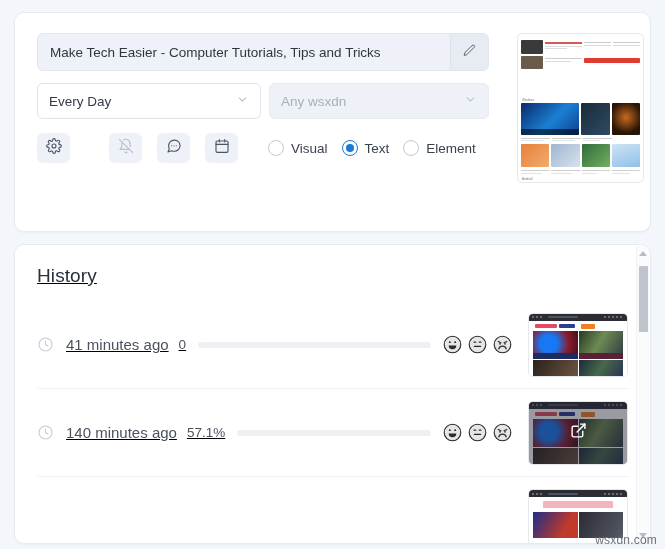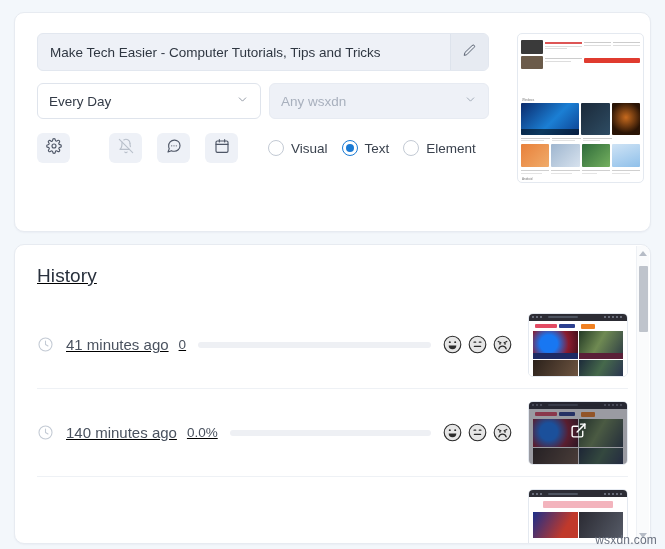--- a/index.html
+++ b/index.html
@@ -431,21 +431,21 @@
       </div>
 
       <div class="hist-row">
         <span class="clock-ico">
           <svg viewBox="0 0 24 24">
               <circle cx="12" cy="12" r="9.2"></circle>
               <polyline points="12 7 12 12 15.5 14"></polyline>
             </svg>
         </span>
         <span class="hist-time">140 minutes ago</span>
-        <span class="hist-pct">0.0%</span>
+        <span class="hist-pct">57.1%</span>
         <div class="bar-wrap">
           <div class="bar">
               <span style="width:0%"></span>
             </div>
         </div>
         <div class="faces">
           <span class="face">
             <svg viewBox="0 0 24 24">
                 <circle cx="12" cy="12" r="10.5" fill="#e6e6e6" stroke="#2b2b2b" stroke-width="1.4"></circle>
                 <path d="M7.2 13.2h9.6a4.8 4.8 0 0 1-9.6 0z" fill="#2b2b2b"></path>

